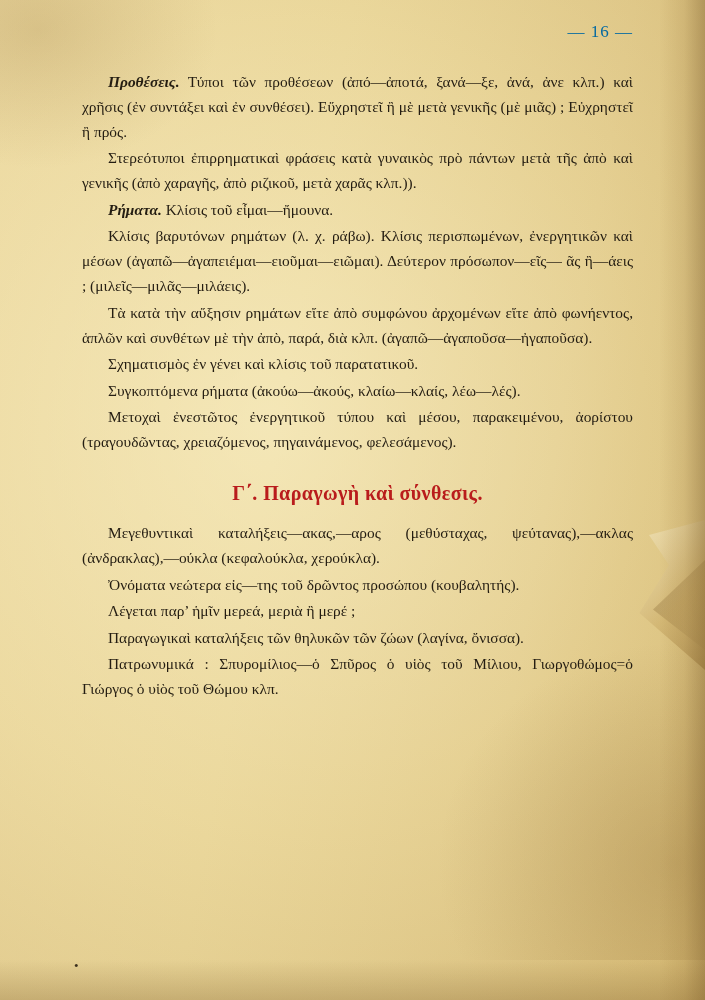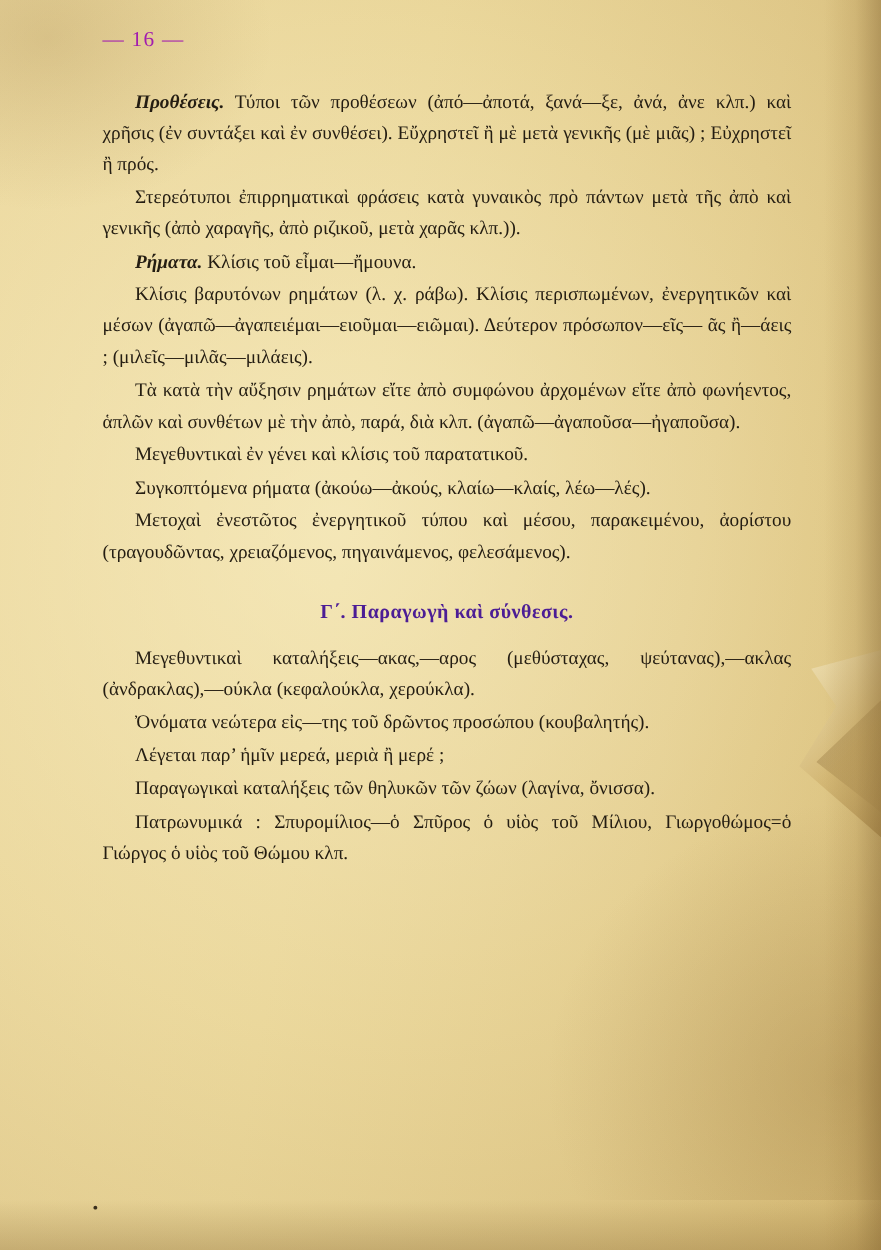--- a/index.html
+++ b/index.html
@@ -71,24 +71,24 @@
 
   .page {
     position: relative;
     width: 705px;
     height: 1000px;
     box-sizing: border-box;
     padding: 22px 72px 0 82px;
   }
 
   .page-number {
-    text-align: left;
+    text-align: right;
     font-size: 17px;
     letter-spacing: 1px;
-    color: #a21caf;
+    color: #0369a1;
     margin: 0 0 28px 0;
     font-family: "Liberation Serif", serif;
   }
 
   .body-text {
     color: #241d12;
     font-size: 15.4px;
     line-height: 1.62;
     text-align: justify;
     text-justify: inter-word;
@@ -98,24 +98,24 @@
     margin: 0 0 0.10em 0;
     text-indent: 26px;
   }
   p.para.noindent {
     text-indent: 0;
   }
 
   .section-heading {
     text-align: center;
     font-weight: bold;
-    font-size: 16px;
+    font-size: 20px;
     margin: 22px 0 12px 0;
     letter-spacing: 0.4px;
-    color: #4c1d95;
+    color: #b91c1c;
   }
 
   .run-bold-italic {
     font-weight: bold;
     font-style: italic;
   }
 
   .footer-mark {
     position: absolute;
     left: 74px;
@@ -156,21 +156,21 @@
 
     <p class="para">
       <span>Κλίσις βαρυτόνων ρημάτων  (λ. χ. ράβω). Κλίσις περισπωμένων, ἐνεργητικῶν  καὶ  μέσων  (ἀγαπῶ—ἀγαπειέμαι—ειοῦμαι—ειῶμαι). Δεύτερον πρόσωπον—εῖς— ᾶς ἢ—άεις ; (μιλεῖς—μιλᾶς—μιλάεις).</span>
     </p>
 
     <p class="para">
       <span>Τὰ κατὰ τὴν αὔξησιν ρημάτων εἴτε ἀπὸ συμφώνου  ἀρχομένων εἴτε ἀπὸ φωνήεντος, ἁπλῶν καὶ συνθέτων μὲ τὴν ἀπὸ, παρά, διὰ κλπ. (ἀγαπῶ—ἀγαποῦσα—ἠγαποῦσα).</span>
     </p>
 
     <p class="para">
-      <span>Μεγεθυντικαὶ ἐν γένει καὶ  κλίσις τοῦ παρατατικοῦ.</span>
+      <span>Σχηματισμὸς ἐν γένει καὶ  κλίσις τοῦ παρατατικοῦ.</span>
     </p>
 
     <p class="para">
       <span>Συγκοπτόμενα ρήματα (ἀκούω—ἀκούς, κλαίω—κλαίς, λέω—λές).</span>
     </p>
 
     <p class="para">
       <span>Μετοχαὶ ἐνεστῶτος ἐνεργητικοῦ τύπου καὶ μέσου, παρακειμένου, ἀορίστου (τραγουδῶντας, χρειαζόμενος, πηγαινάμενος, φελεσάμενος).</span>
     </p>
 

